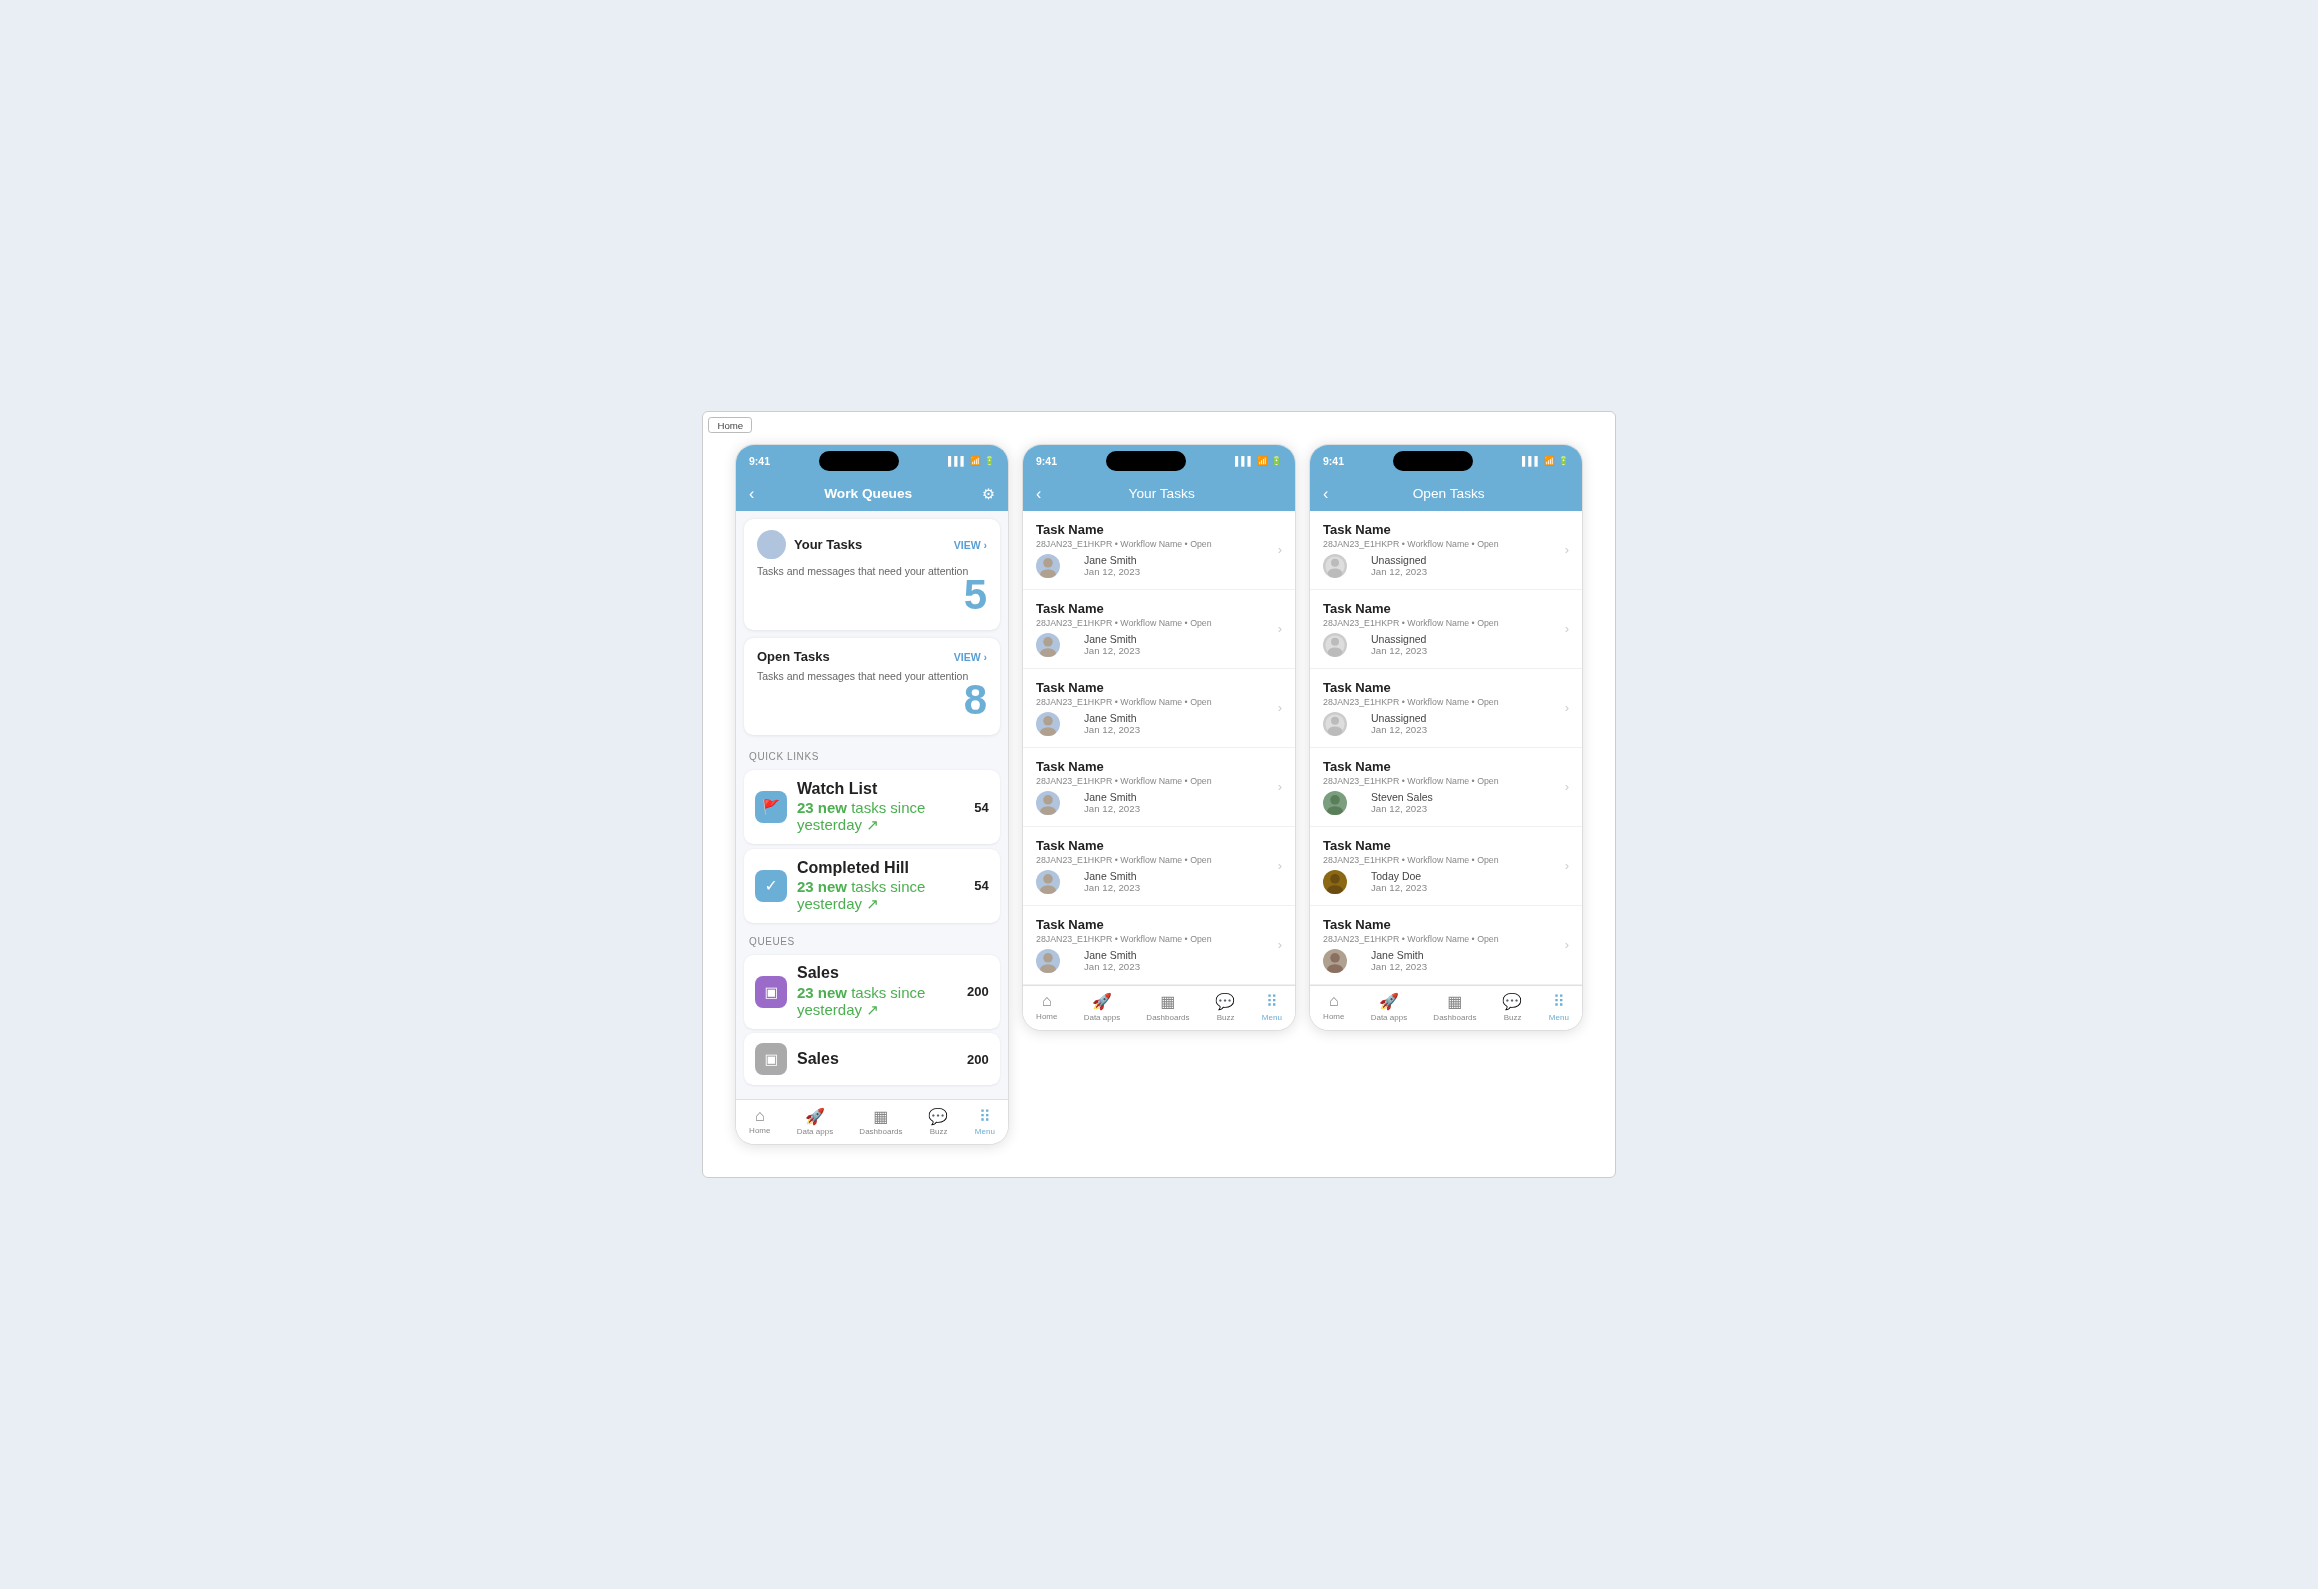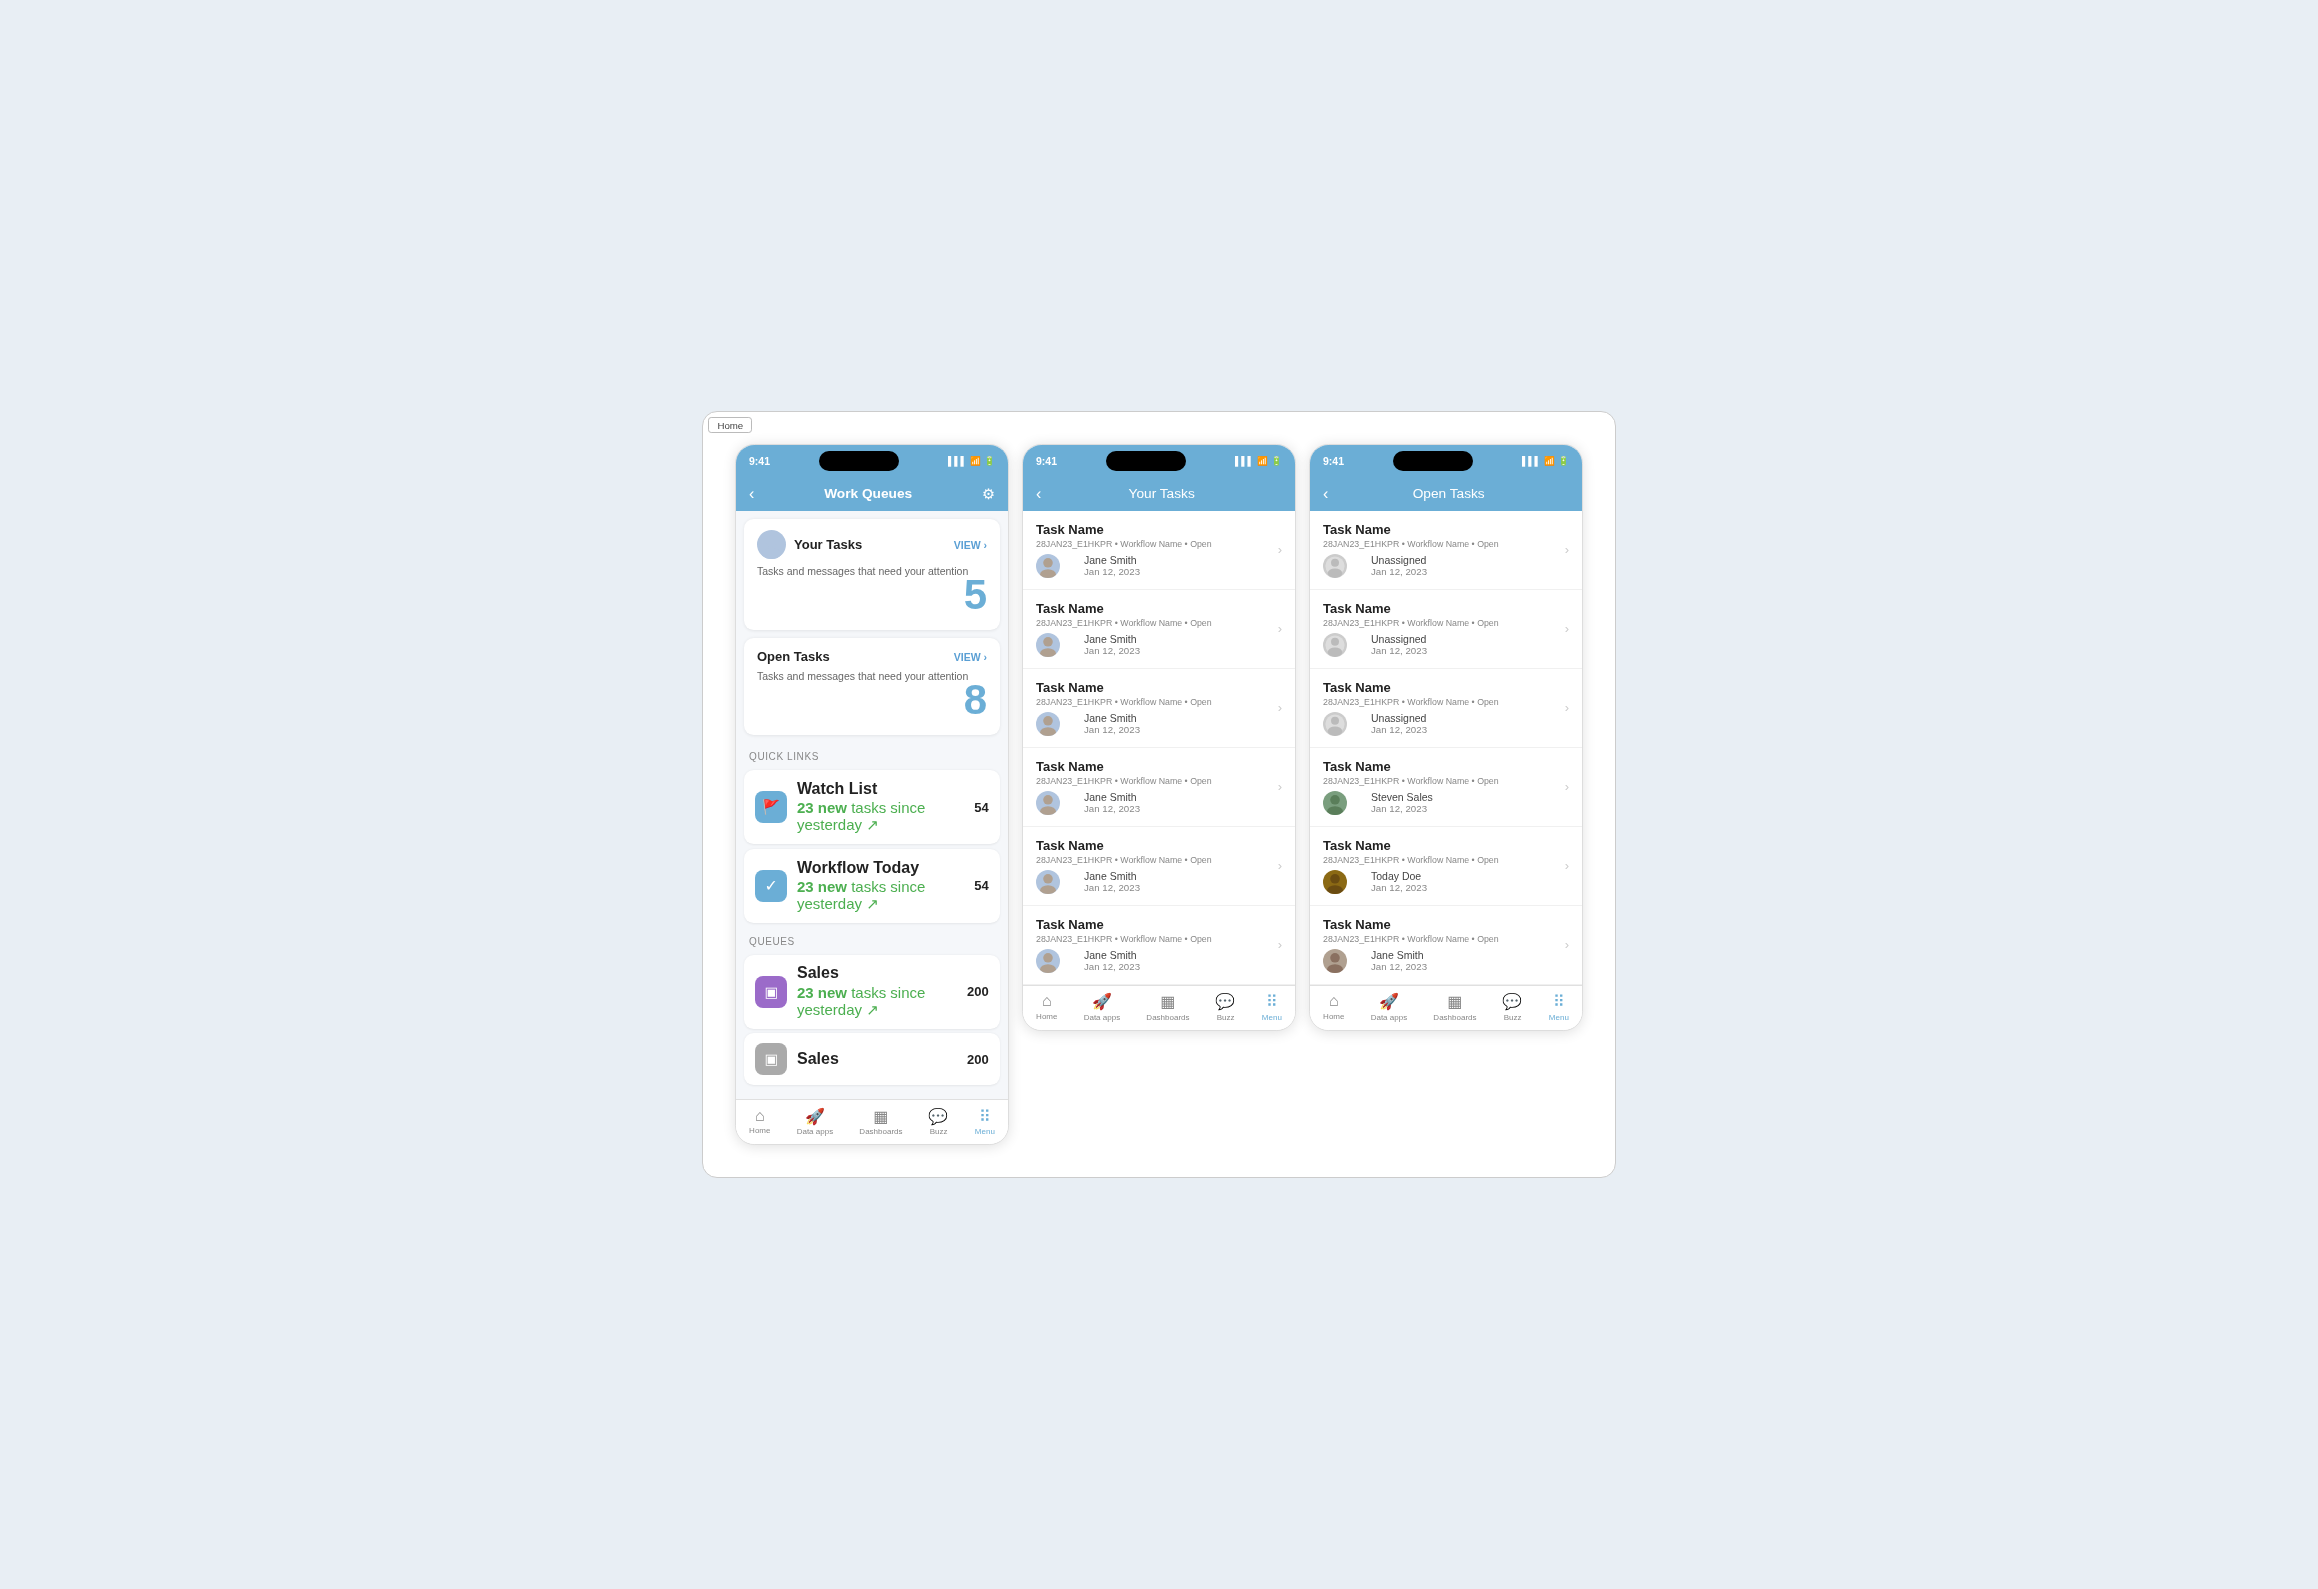--- a/index.html
+++ b/index.html
@@ -8,21 +8,21 @@
       font-family: -apple-system, BlinkMacSystemFont, 'Segoe UI', sans-serif;
       min-height: 100vh;
       display: flex;
       align-items: center;
       justify-content: center;
       padding: 16px;
     }
     .outer-container {
       background: #fff;
       border: 0.8px solid #ccc;
-      border-radius: 15px;
+      border-radius: 6px;
       padding: 32px;
       display: flex;
       gap: 13px;
       align-items: flex-start;
     }
     
     .phone {
       width: 274px;
       background: #fff;
       border-radius: 19.3px;
@@ -325,21 +325,21 @@
           <div class="link-info">
             <div class="link-name">Watch List</div>
             <div class="link-new"><span>23 new</span> tasks since yesterday ↗</div>
           </div>
           <div class="link-count">54</div>
         </div>
 
         <div class="link-item">
           <div class="link-icon" style="font-size:16px;">✓</div>
           <div class="link-info">
-            <div class="link-name">Workflow Today</div>
+            <div class="link-name">Completed Hill</div>
             <div class="link-new"><span>23 new</span> tasks since yesterday ↗</div>
           </div>
           <div class="link-count">54</div>
         </div>
 
         <div class="section-label">QUEUES</div>
 
         <div class="link-item">
           <div class="link-icon purple">▣</div>
           <div class="link-info">

